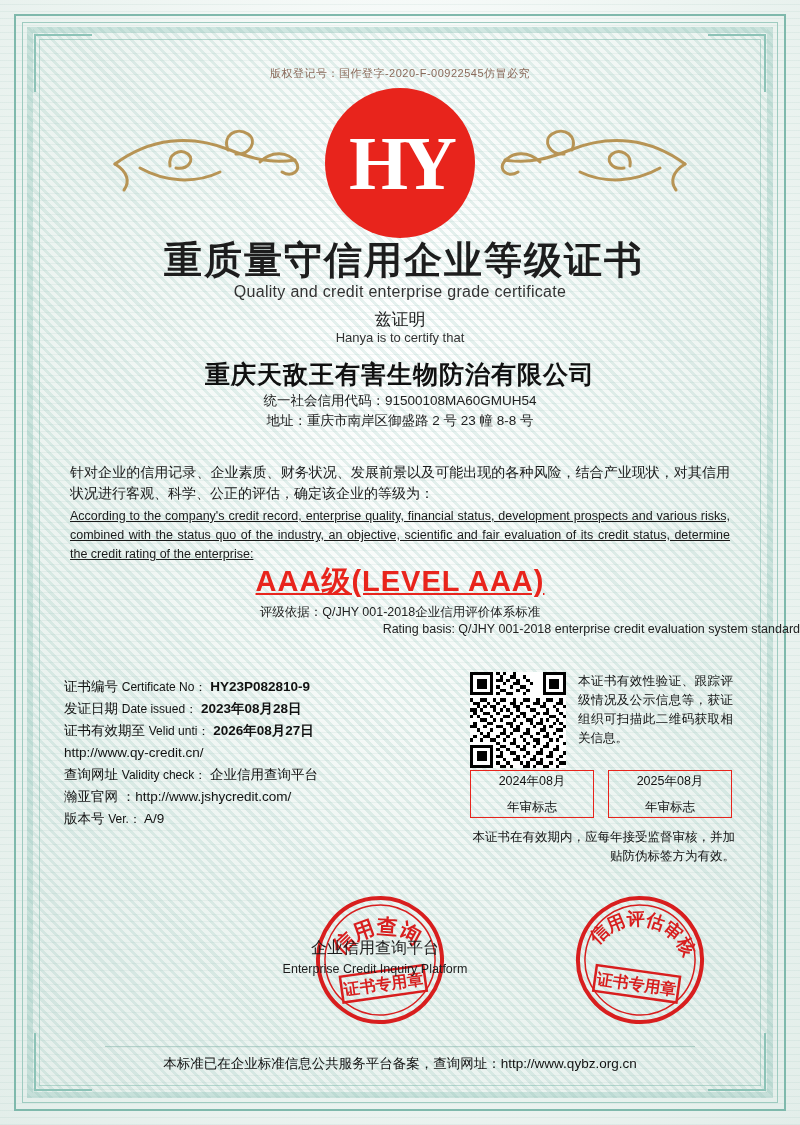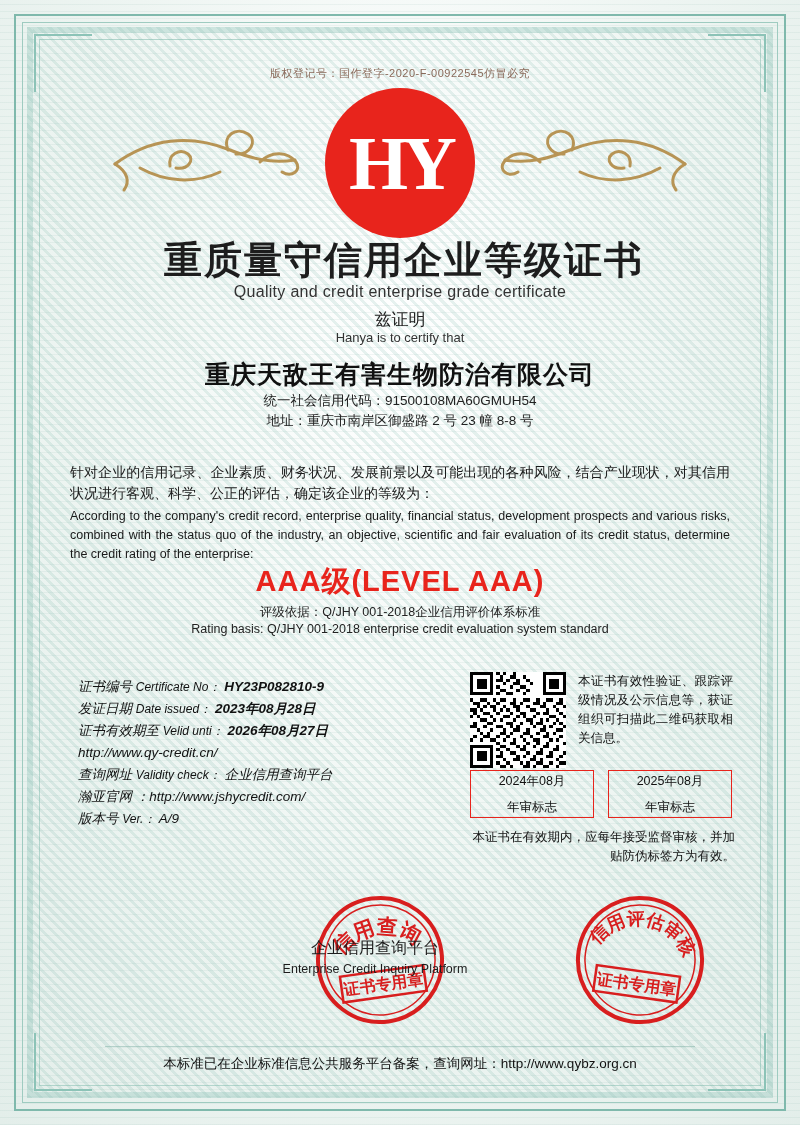--- a/index.html
+++ b/index.html
@@ -94,39 +94,39 @@
   }
   .address{
     position:absolute;top:412px;left:0;width:100%;text-align:center;
     font-size:13.5px;color:#222;
   }
 
   .para{
     position:absolute;left:70px;right:70px;top:462px;
     font-size:14px;color:#1a1a1a;line-height:21px;text-align:justify;
   }
-  .para .en{font-size:12.5px;line-height:19px;display:block;margin-top:3px;color:#1a1a1a;}
+  .para .en{font-size:12.5px;line-height:19px;display:block;margin-top:3px;color:#1a1a1a;text-decoration:underline;}
 
   .level{
     position:absolute;top:562px;left:0;width:100%;text-align:center;
-    font-size:29px;font-weight:bold;color:#e8241c;letter-spacing:1px;
+    font-size:29px;font-weight:bold;color:#e8241c;letter-spacing:1px;text-decoration:underline;
   }
   .basis-cn{
     position:absolute;top:604px;left:0;width:100%;text-align:center;
     font-size:12.5px;color:#222;
   }
   .basis-en{
-    position:absolute;top:622px;left:0;width:100%;text-align:center;
+    position:absolute;top:622px;left:0;width:100%;text-align:right;
     font-size:12.5px;color:#222;
   }
 
   
   .info{
-    position:absolute;left:78px;top:676px;width:380px;
-    font-size:13.5px;color:#111;line-height:22px;font-style:italic;
+    position:absolute;left:64px;top:676px;width:380px;
+    font-size:13.5px;color:#111;line-height:22px;
   }
   .info .row{white-space:nowrap;}
   .info .lbl-en{font-size:12px;}
   .info .val{font-weight:bold;}
 
   
   .qr{
     position:absolute;left:470px;top:672px;width:96px;height:96px;
     background:#fff;
   }

